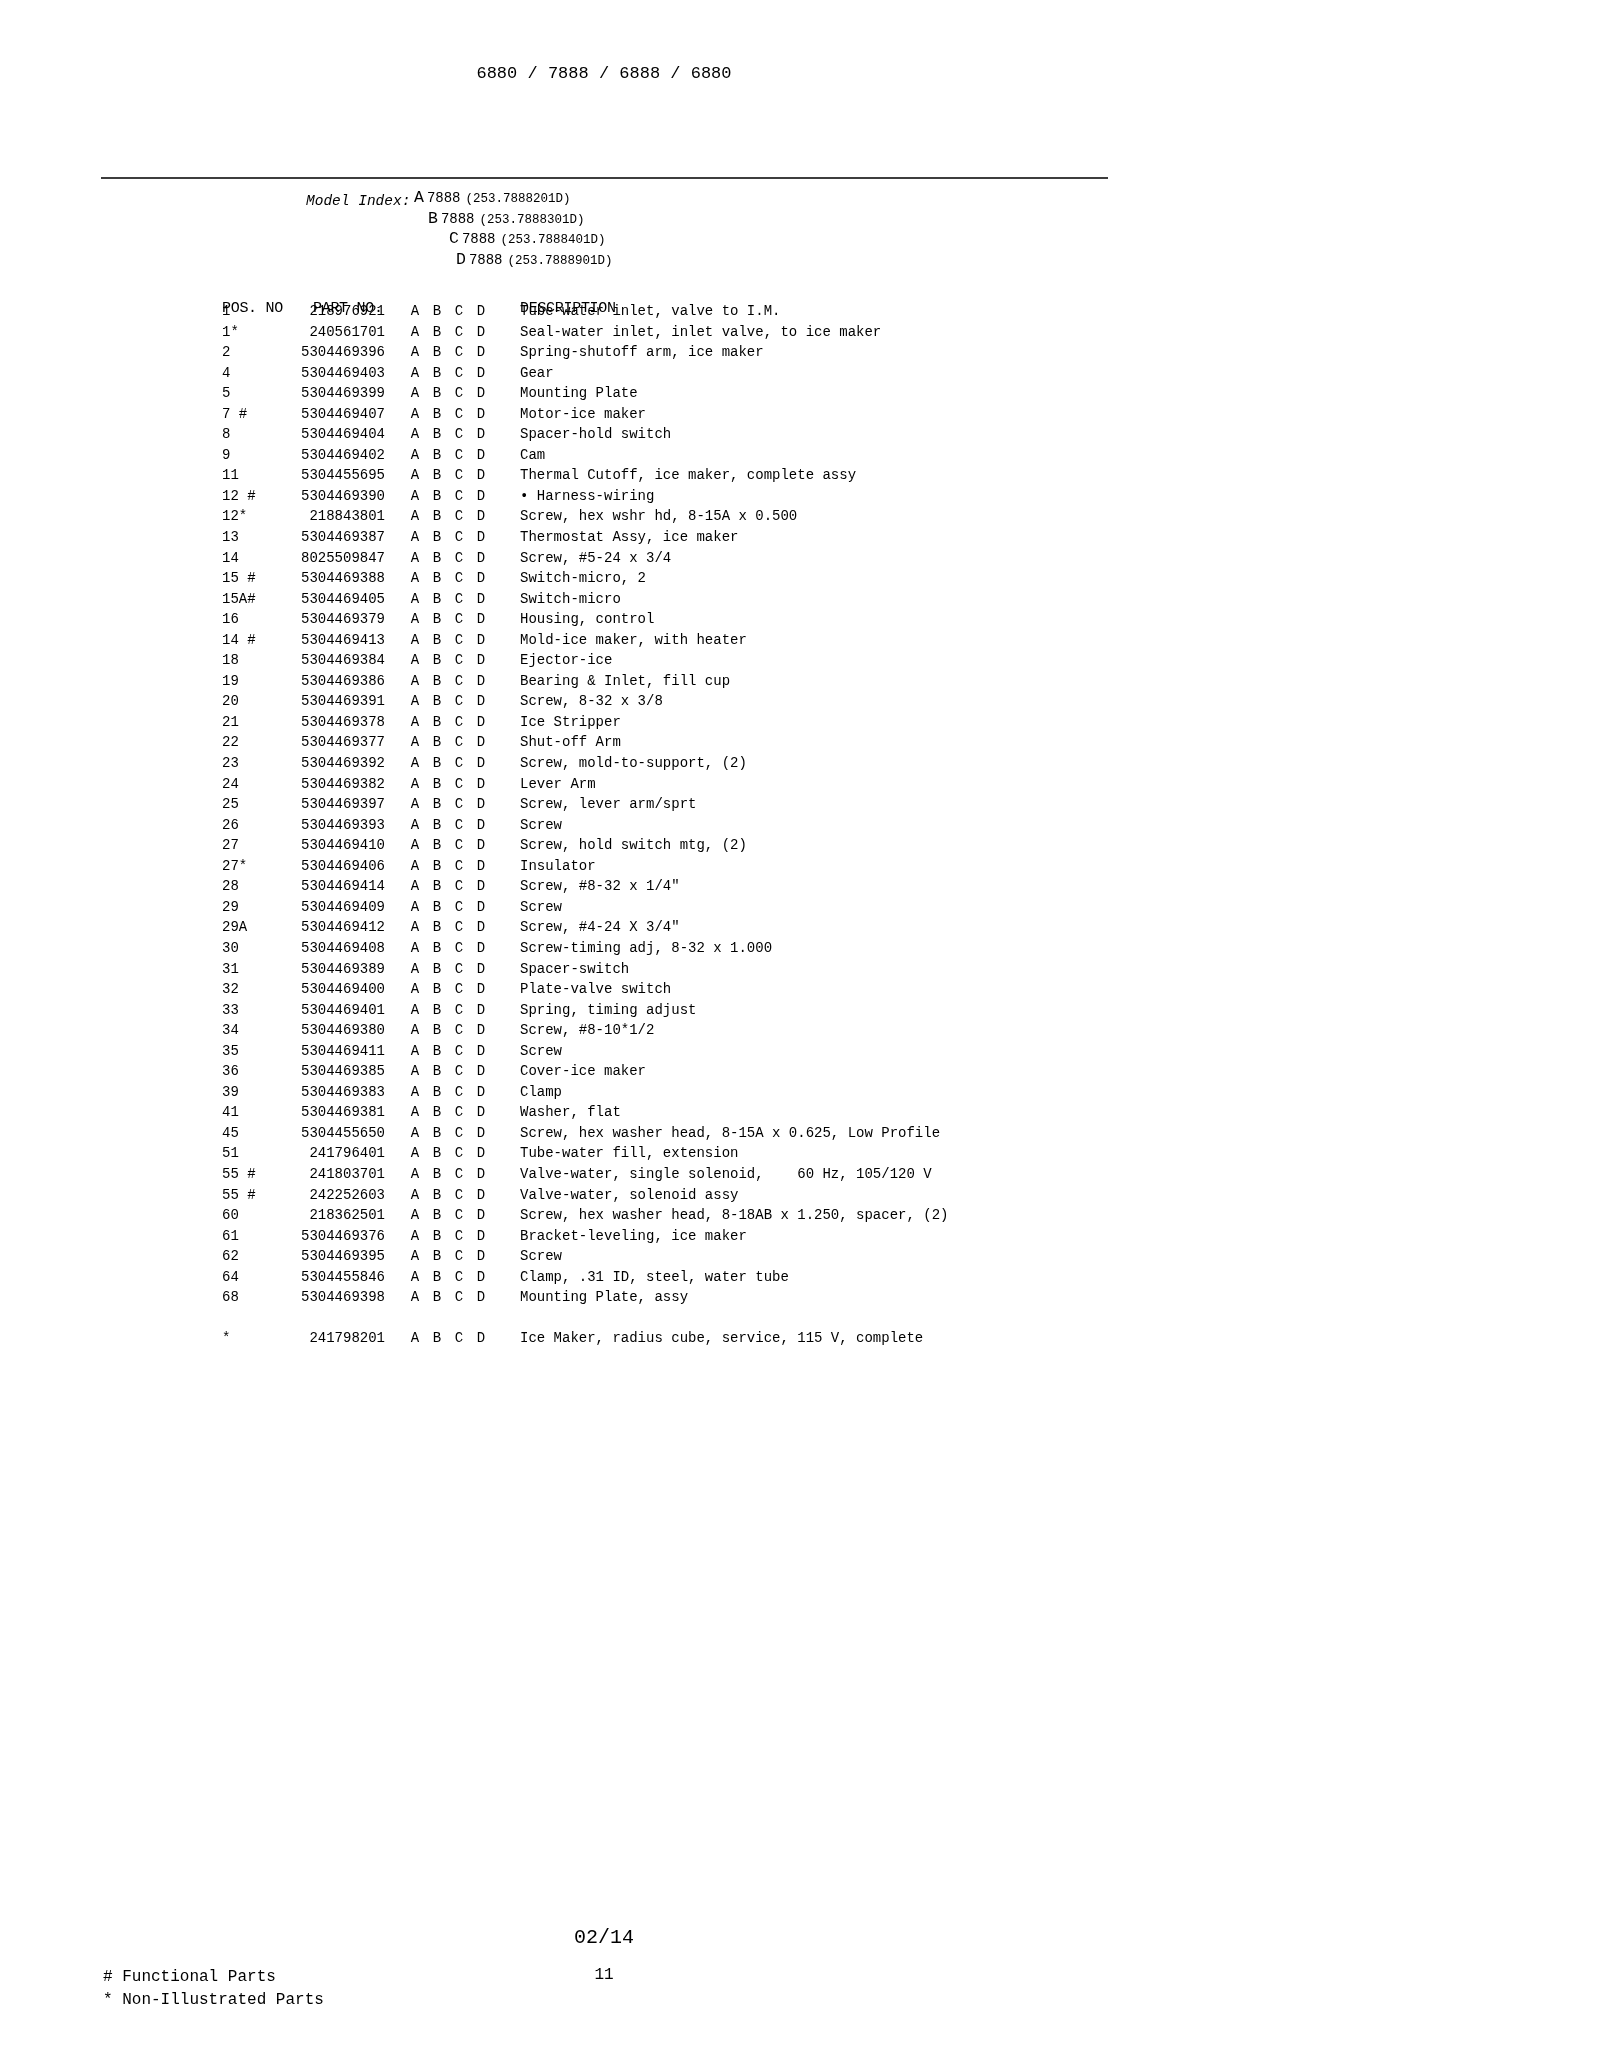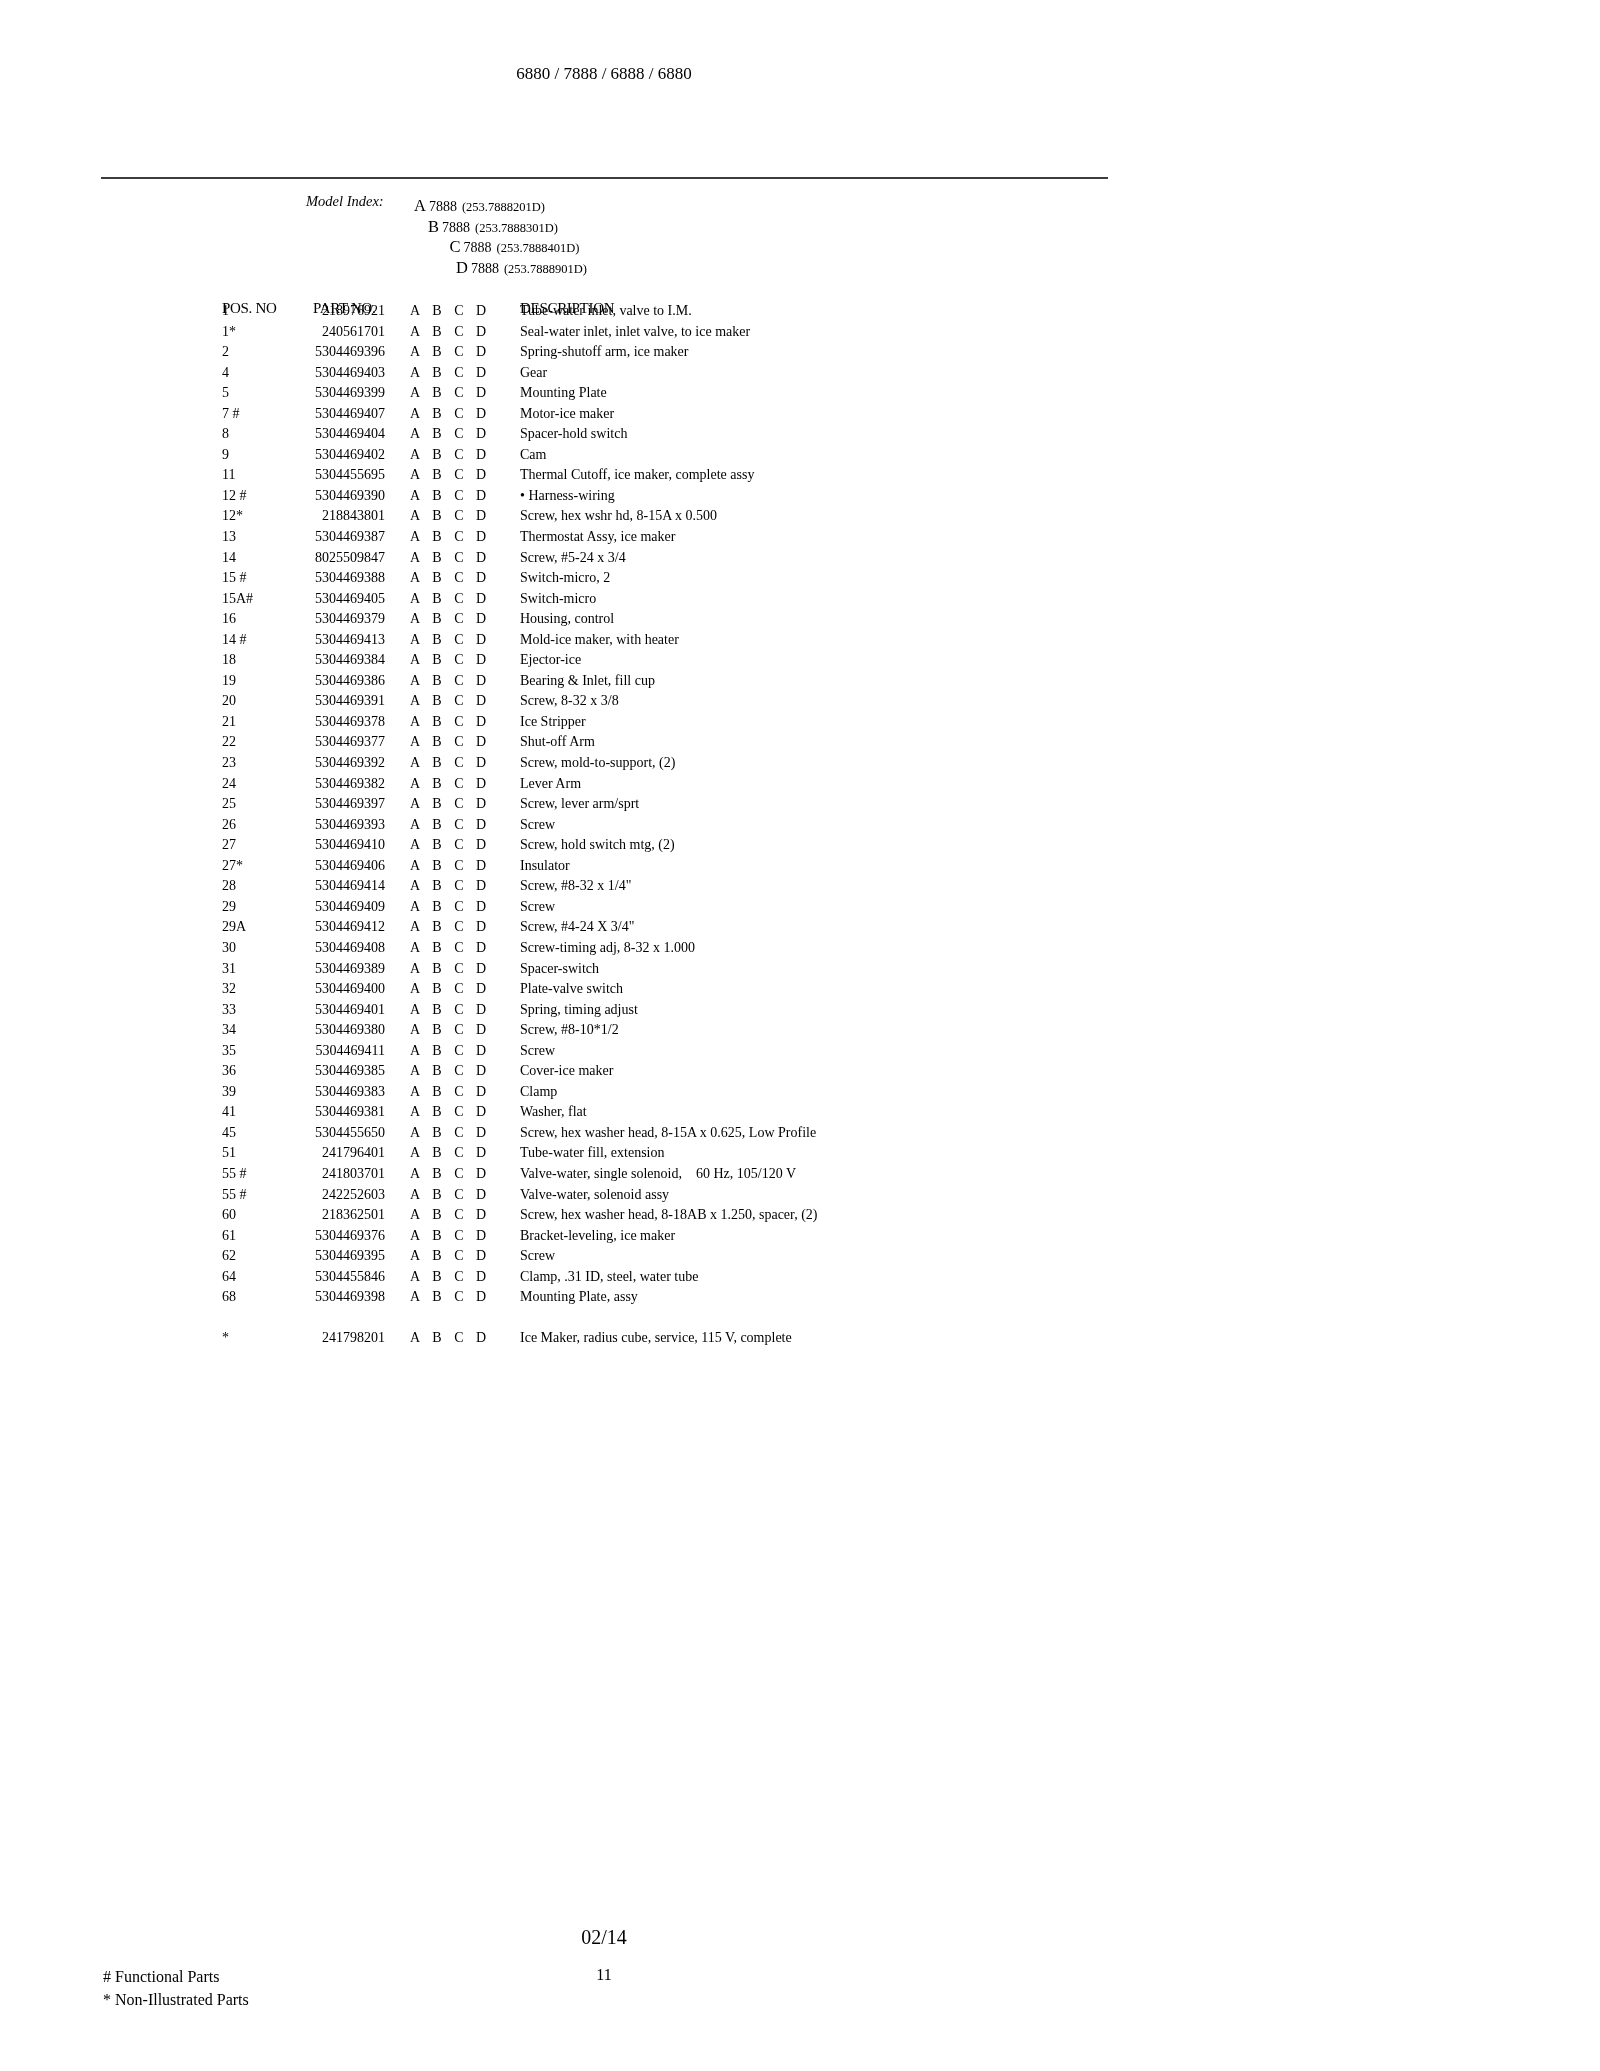--- a/index.html
+++ b/index.html
@@ -1,29 +1,29 @@
 <!DOCTYPE html>
 <html><head>
 <meta charset="utf-8">
 <style>
   * { margin:0; padding:0; box-sizing:border-box; }
   html,body { background:#ffffff; }
   .page {
     position:relative; width:1600px; height:2071px; background:#ffffff;
-    color:#000; font-family:Liberation Serif, serif; overflow:hidden;border-radius:32px;
+    color:#000; font-family:Liberation Mono, monospace; overflow:hidden;border-radius:32px;
   }
   .centered { position:absolute; left:100px; width:1008px; text-align:center; }
   .header-models { top:64px; font-size:17px; }
   .doc-title { top:113px; font-size:19px; font-weight:bold; letter-spacing:0.3px; }
   .caution { top:147px; font-size:17px; }
   .caution .u { text-decoration:underline; }
   .rule { position:absolute; top:177px; left:101px; width:1007px; border-top:2px solid #3d3d3d; }
 
   .model-index-label { position:absolute; left:306px; top:193px; font-size:14.5px; font-style:italic; }
-  .model-index { position:absolute; left:414px; top:196px; }
+  .model-index { position:absolute; left:414px; top:188px; }
   .mi-line { height:20.5px; line-height:20.5px; white-space:nowrap; }
   .mi-letter { font-size:16.5px; }
   .mi-model { font-size:14px; margin-left:3px; }
   .mi-num { font-size:12.5px; margin-left:5px; }
 
   .th { position:absolute; top:300px; font-size:15px; letter-spacing:-0.3px; font-stretch:condensed;text-align:right; }
   .th-pos { left:222px; }
   .th-part { left:313px; }
   .th-desc { left:520px; }
 

